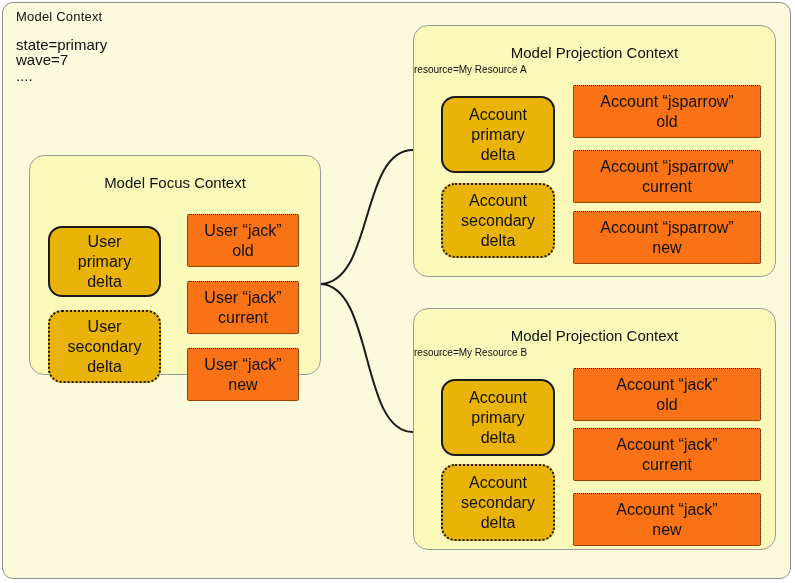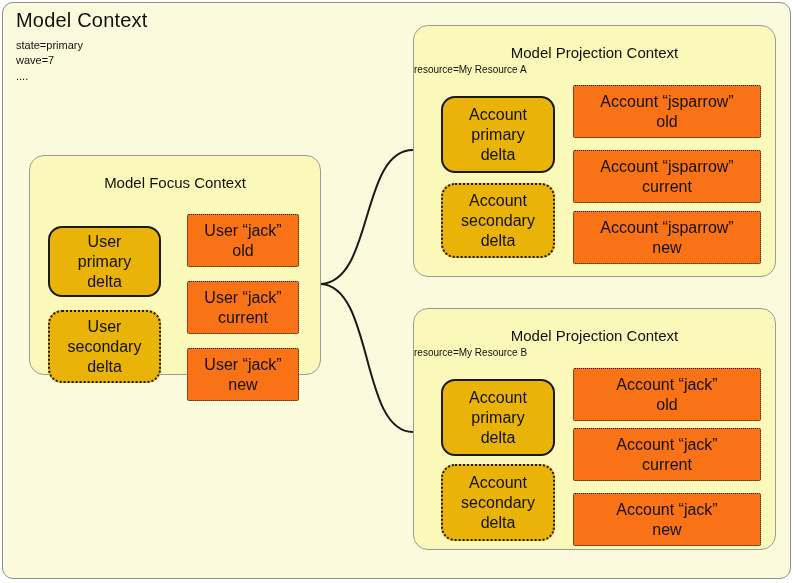--- a/index.html
+++ b/index.html
@@ -16,27 +16,27 @@
     position: absolute;
     left: 2px; top: 2px;
     width: 789px; height: 577px;
     background: #FCFADC;
     border: 1.5px solid #8F8F8F;
     border-radius: 11px;
   }
   .outer-title {
     position: absolute;
     left: 13px; top: 6px;
-    font-size: 20px;
+    font-size: 13px;
     letter-spacing: 0.2px;
   }
   .outer-props {
     position: absolute;
     left: 13px; top: 35px;
-    font-size: 11px;
+    font-size: 15px;
     line-height: 14.5px;
   }
   .outer-props .dots { margin-top: 2px; }
   svg.connectors {
     position: absolute;
     left: 0; top: 0;
     width: 795px; height: 583px;
     pointer-events: none;
   }
   .ctx {

